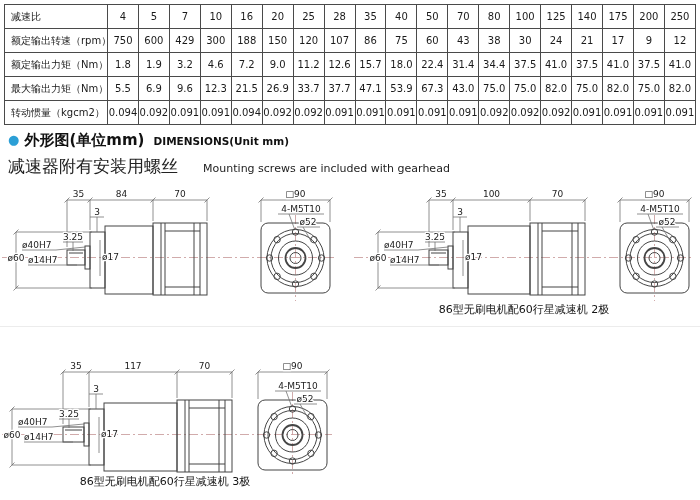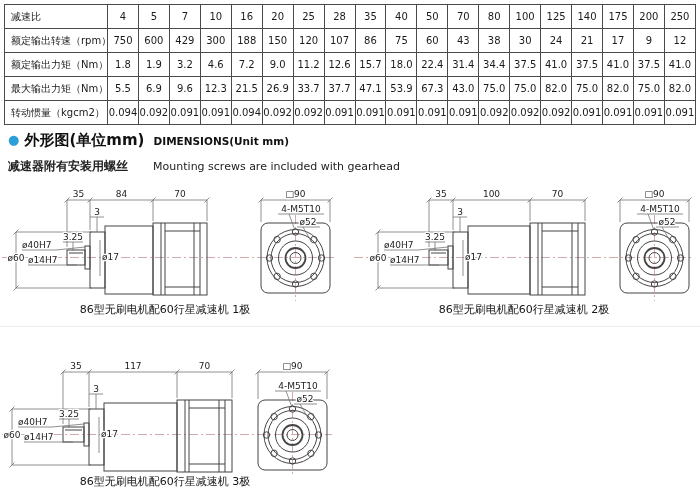--- a/index.html
+++ b/index.html
@@ -10,21 +10,21 @@
              table-layout:fixed;border:1px solid #454545;}
   table.spec td{border:1px solid #4a4a4a;height:23px;text-align:center;font-size:10px;
                 padding:0;color:#1a1a1a;white-space:nowrap;overflow:hidden;}
   table.spec td.rowlabel{width:96px;text-align:left;padding-left:6px;font-size:10px;}
   
   .sec-title{position:absolute;left:8px;top:130px;white-space:nowrap;}
   .bullet{color:#2b9fd6;font-size:13px;vertical-align:1px;}
   .sec-title .zh{font-size:15px;font-weight:bold;color:#111;}
   .sec-title .en{font-size:10.5px;font-weight:bold;color:#111;margin-left:4px;}
   .sec-note{position:absolute;left:8px;top:155px;white-space:nowrap;}
-  .sec-note .nzh{font-size:12px;color:#222;font-weight:bold;}
+  .sec-note .nzh{font-size:17px;color:#222;}
   .sec-note .nen{font-size:11px;color:#222;margin-left:20px;}
   
   .drawing{position:absolute;width:348px;height:114px;}
   #drw0{left:0;top:188px;}
   #drw1{left:352px;top:188px;}
   #drw2{left:0;top:360px;}
   .caption{position:absolute;text-align:center;font-size:11px;color:#141414;white-space:nowrap;}
   #cap0{left:0;top:302px;width:330px;}
   #cap1{left:352px;top:302px;width:344px;}
   #cap2{left:0;top:474px;width:330px;}
@@ -381,18 +381,17 @@
         <circle cx="266.5" cy="75" r="3.2" class="part"></circle>
         <circle cx="274.1152236891498" cy="56.61522368914976" r="3.2" class="part"></circle>
         <text x="298" y="29" text-anchor="middle" class="dimtext">4-M5T10</text>
         <line x1="275" y1="31" x2="321" y2="31" class="dim"></line>
         <line x1="286" y1="31" x2="291.5" y2="46" class="dim"></line>
         <text x="305" y="42" text-anchor="middle" class="dimtext">ø52</text>
         <line x1="294" y1="44" x2="317" y2="44" class="dim"></line>
         <line x1="300" y1="44" x2="308.5" y2="59" class="dim"></line>
       </svg></div>
 
-  <div class="caption" id="cap0">86型无刷电机配60行星减速机 1极</div>
   <div class="caption" id="cap1">86型无刷电机配60行星减速机 2极</div>
   <div class="caption" id="cap2">86型无刷电机配60行星减速机 3极</div>
 
   <div class="divider"></div>
 </div>
 
 </body></html>

